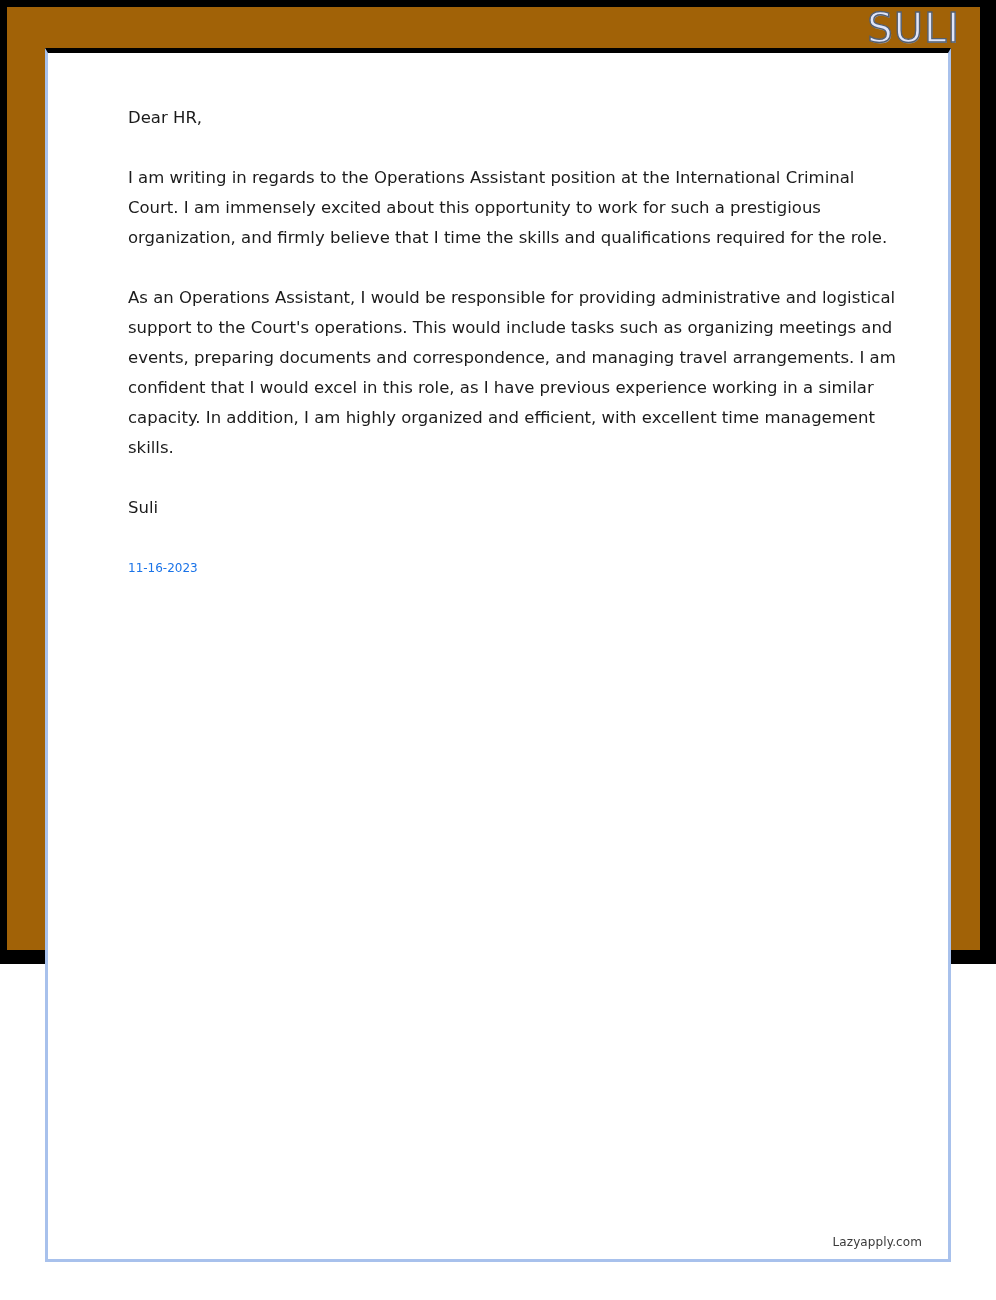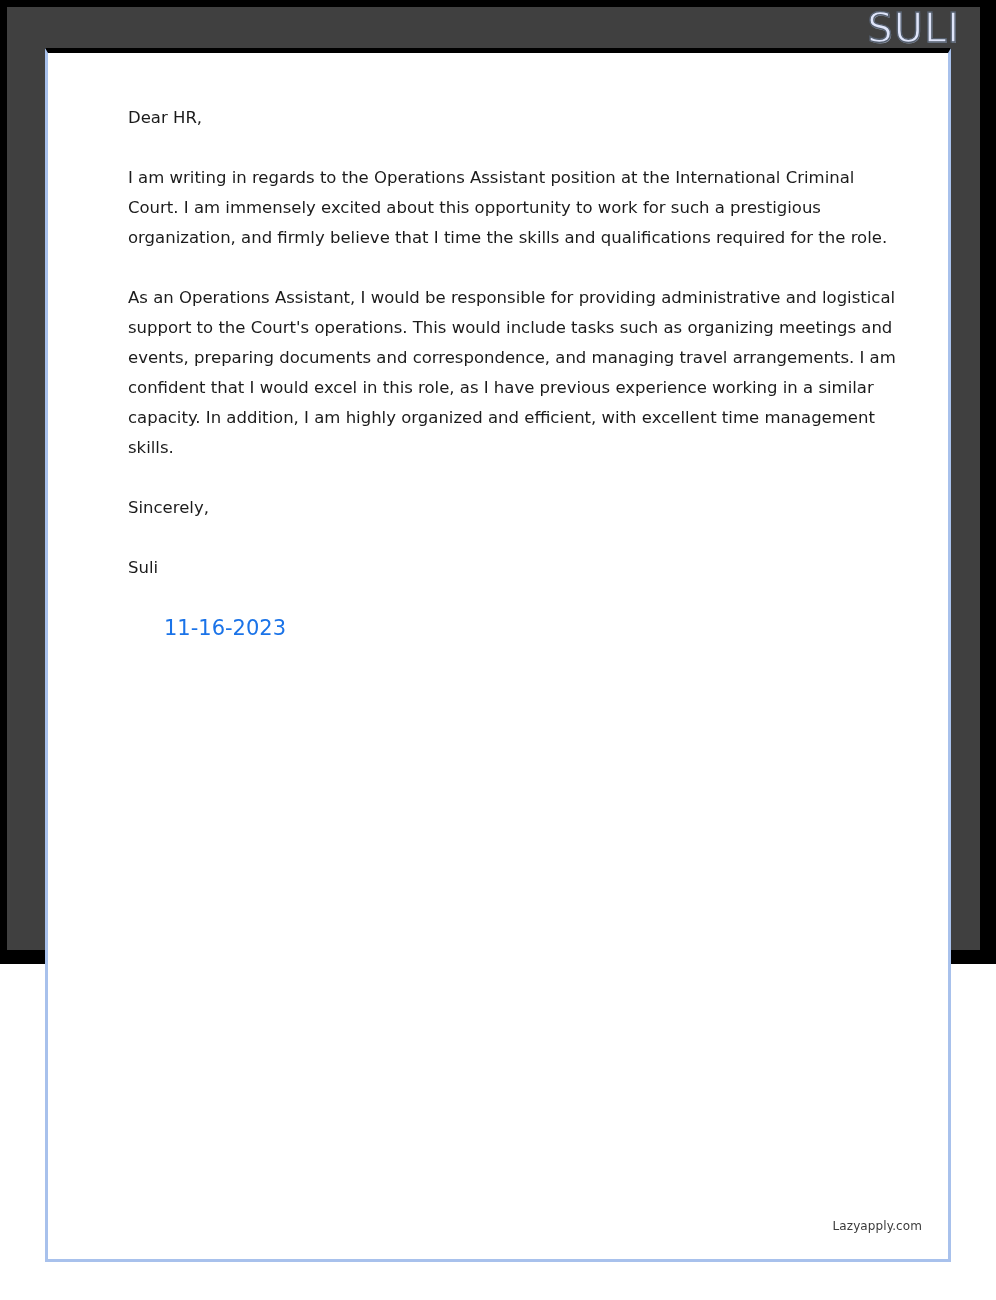--- a/index.html
+++ b/index.html
@@ -13,21 +13,21 @@
     background: #ffffff;
     font-family: "DejaVu Sans", sans-serif;
     overflow: hidden;
   }
 
   
   .page {
     position: relative;
     width: 996px;
     height: 964px;
-    background: #404040;
+    background: #a16207;
     border-top: 7px solid #000000;
     border-left: 7px solid #000000;
     border-right: 16px solid #000000;
     border-bottom: 14px solid #000000;
   }
 
   
   .brand-bar {
     position: absolute;
     top: 0;
@@ -84,29 +84,28 @@
   .letter p {
     margin: 0 0 30px 0;
   }
 
   .signature-name {
     margin-bottom: 9px;
   }
 
   .doc-date {
     color: #1a73e8;
-    font-size: 21px;
+    font-size: 12px;
     line-height: 30px;
-    margin-left: 36px;
   }
 
   .doc-footer {
     position: absolute;
     right: 26px;
-    bottom: 26px;
+    bottom: 10px;
     font-family: "DejaVu Sans", sans-serif;
     font-size: 12px;
     color: #3b3b3b;
     letter-spacing: 0.1px;
   }
 </style>
 </head>
 <body>
 
 <div class="page">
@@ -120,21 +119,20 @@
 
       <div class="letter">
 
         <p>Dear HR,</p>
 
         <p>I am writing in regards to the Operations Assistant position at the International Criminal Court. I am immensely excited about this opportunity to work for such a prestigious organization, and firmly believe that I time the skills and qualifications required for the role.</p>
 
         <p>As an Operations Assistant, I would be responsible for providing administrative and logistical support to the Court's operations. This would include tasks such as organizing meetings and events, preparing documents and correspondence, and managing travel arrangements. I am confident that I would excel in this role, as I have previous experience working in a similar capacity. In addition, I am highly organized and efficient, with excellent time management skills.</p>
 
 
-        <p>Sincerely,</p>
 
         <p class="signature-name">Suli</p>
 
         <div class="doc-date">11-16-2023</div>
 
       </div>
 
       <div class="doc-footer">Lazyapply.com</div>
 
     </div>

